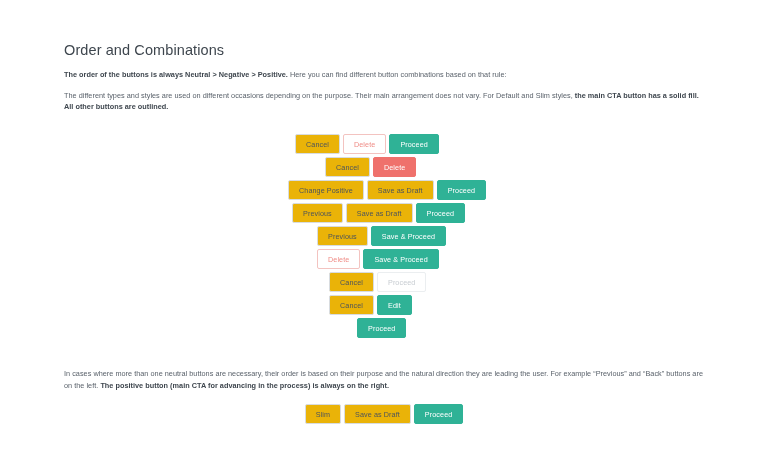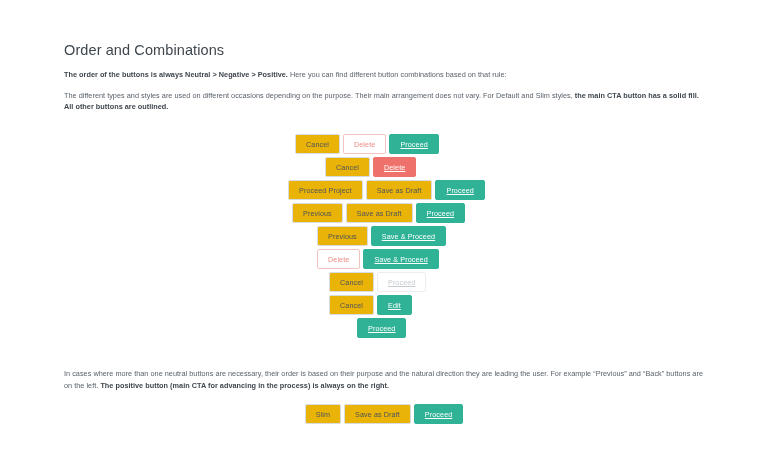--- a/index.html
+++ b/index.html
@@ -65,21 +65,21 @@
     text-align: center;
     padding: 0 10px;
     border-radius: 2px;
     border: 1px solid transparent;
     white-space: nowrap;
     margin-right: 3px;
     background: #ffffff;
     letter-spacing: 0.1px;
     user-select: none;
   }
-  .btn:last-child { margin-right: 0; text-decoration: underline; }
+  .btn:last-child { margin-right: 0; }
 
   
   .btn.neutral {
     border-color: #d8dce0;
     color: #4c545c;
     background: #eab308;
   }
   
   .btn.negative-outline {
     border-color: #f3c3c0;
@@ -143,21 +143,21 @@
       <div class="btn-row" style="padding-right: 288px; justify-content: flex-start; padding-left: 295px;">
         <div class="btn neutral">Cancel</div>
         <div class="btn negative-outline">Delete</div>
         <div class="btn positive-solid">Proceed</div>
       </div>
       <div class="btn-row" style="padding-right: 288px; justify-content: flex-start; padding-left: 325px;">
         <div class="btn neutral">Cancel</div>
         <div class="btn negative-solid">Delete</div>
       </div>
       <div class="btn-row" style="padding-right: 288px; justify-content: flex-start; padding-left: 288px;">
-        <div class="btn neutral">Proceed Project</div>
+        <div class="btn neutral">Change Positive</div>
         <div class="btn neutral">Save as Draft</div>
         <div class="btn positive-solid">Proceed</div>
       </div>
       <div class="btn-row" style="padding-right: 288px; justify-content: flex-start; padding-left: 292px;">
         <div class="btn neutral">Previous</div>
         <div class="btn neutral">Save as Draft</div>
         <div class="btn positive-solid">Proceed</div>
       </div>
       <div class="btn-row" style="padding-right: 288px; justify-content: flex-start; padding-left: 317px;">
         <div class="btn neutral">Previous</div>

